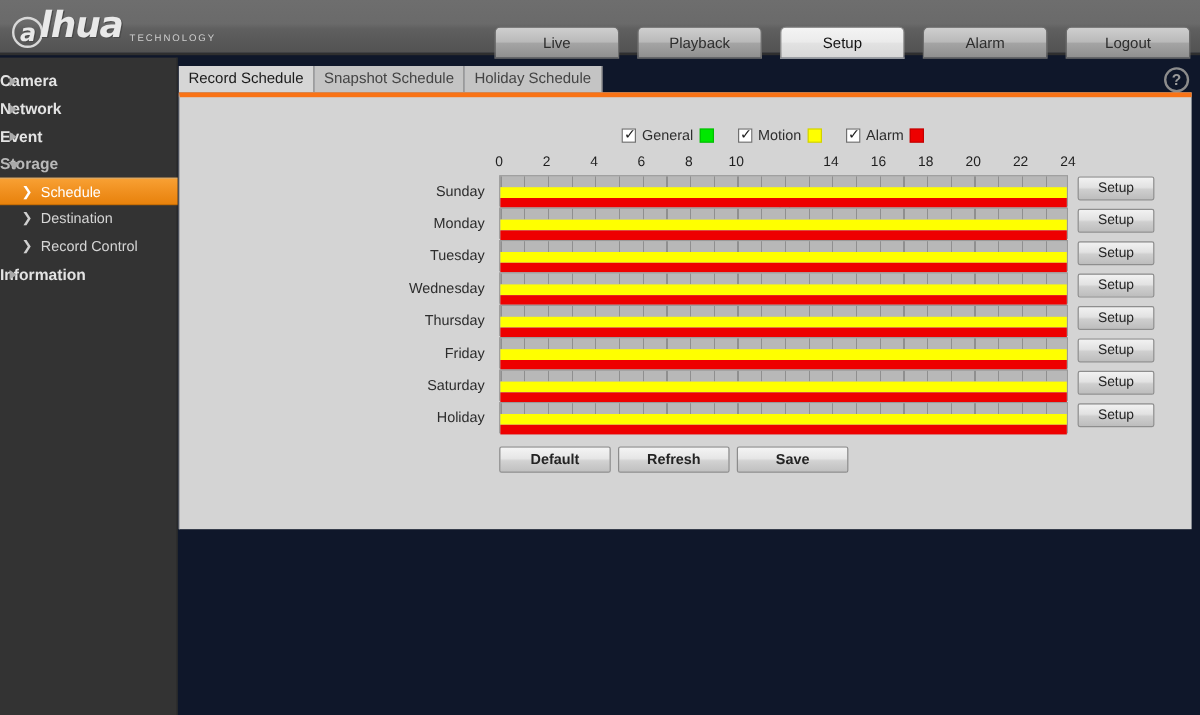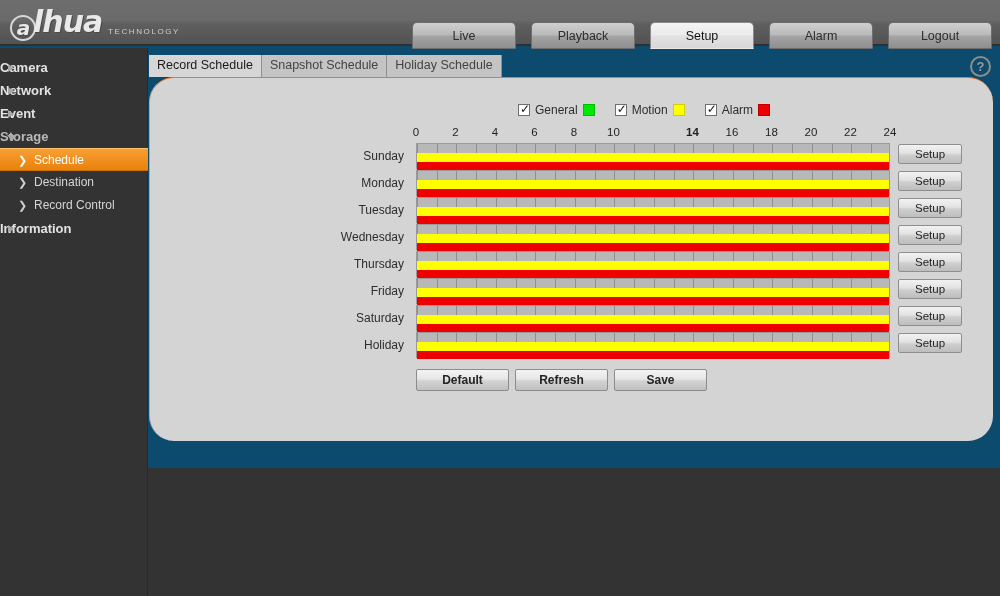--- a/index.html
+++ b/index.html
@@ -4,21 +4,21 @@
 <title>Dahua Setup — Record Schedule</title>
 <style>
   * { box-sizing: border-box; }
   html, body {
     margin: 0; padding: 0;
     width: 1000px; height: 596px;
     background: #333333;
     font-family: "Liberation Sans", sans-serif;
     overflow: hidden;
   }
-  #app { position: relative; width: 1000px; height: 468px; background: #0c4a6e; }
+  #app { position: relative; width: 1000px; height: 596px; background: #0f172a; }
 
   
   .header {
     position: absolute; left: 0; top: 0; width: 1000px; height: 46px;
     background: linear-gradient(to bottom, #6e6e6e 0%, #6a6a6a 45%, #5f5f5f 55%, #525252 100%);
     border-bottom: 2px solid #2f2f2f;
   }
   .logo {
     position: absolute; left: 8px; top: 2px;
     width: 200px; height: 42px;
@@ -132,22 +132,21 @@
     color: #9a9a9a; font-size: 13px; font-weight: bold;
     text-align: center; line-height: 18px;
     cursor: pointer; user-select: none;
   }
 
   .panel {
     position: absolute; left: 149px; top: 77px;
     width: 844px; height: 364px;
     background: #d4d4d4;
     border-left: 1px solid #a9a9a9;
-    border-top: 1px solid #f97316;
-    border-radius: 25px;
+    border-top: 4px solid #f97316;
   }
 
   
   .legend {
     position: absolute; left: 368px; top: 25px;
     display: flex; align-items: center; gap: 20px;
     font-size: 12px; color: #2e2e2e;
   }
   .legend-item { display: flex; align-items: center; gap: 5px; cursor: pointer; }
   .cbx {
@@ -273,21 +272,21 @@
         </div>
       </div>
     <div class="axis">
         <span class="axis-lbl" style="left: 0px;">0</span>
         <span class="axis-lbl" style="left: 39.5px;">2</span>
         <span class="axis-lbl" style="left: 79px;">4</span>
         <span class="axis-lbl" style="left: 118.5px;">6</span>
         <span class="axis-lbl" style="left: 158px;">8</span>
         <span class="axis-lbl" style="left: 197.5px;">10</span>
         <span class="axis-lbl" style="left: 237px; margin-top: 40px;">12</span>
-        <span class="axis-lbl" style="left: 276.5px; font-weight: bold;">14</span>
+        <span class="axis-lbl" style="left: 276.5px;">14</span>
         <span class="axis-lbl" style="left: 316px;">16</span>
         <span class="axis-lbl" style="left: 355.5px;">18</span>
         <span class="axis-lbl" style="left: 395px;">20</span>
         <span class="axis-lbl" style="left: 434.5px;">22</span>
         <span class="axis-lbl" style="left: 474px;">24</span>
       </div>
     <div class="sched">
         <div class="row">
           <div class="daylabel">Sunday</div>
           <div class="bars">

